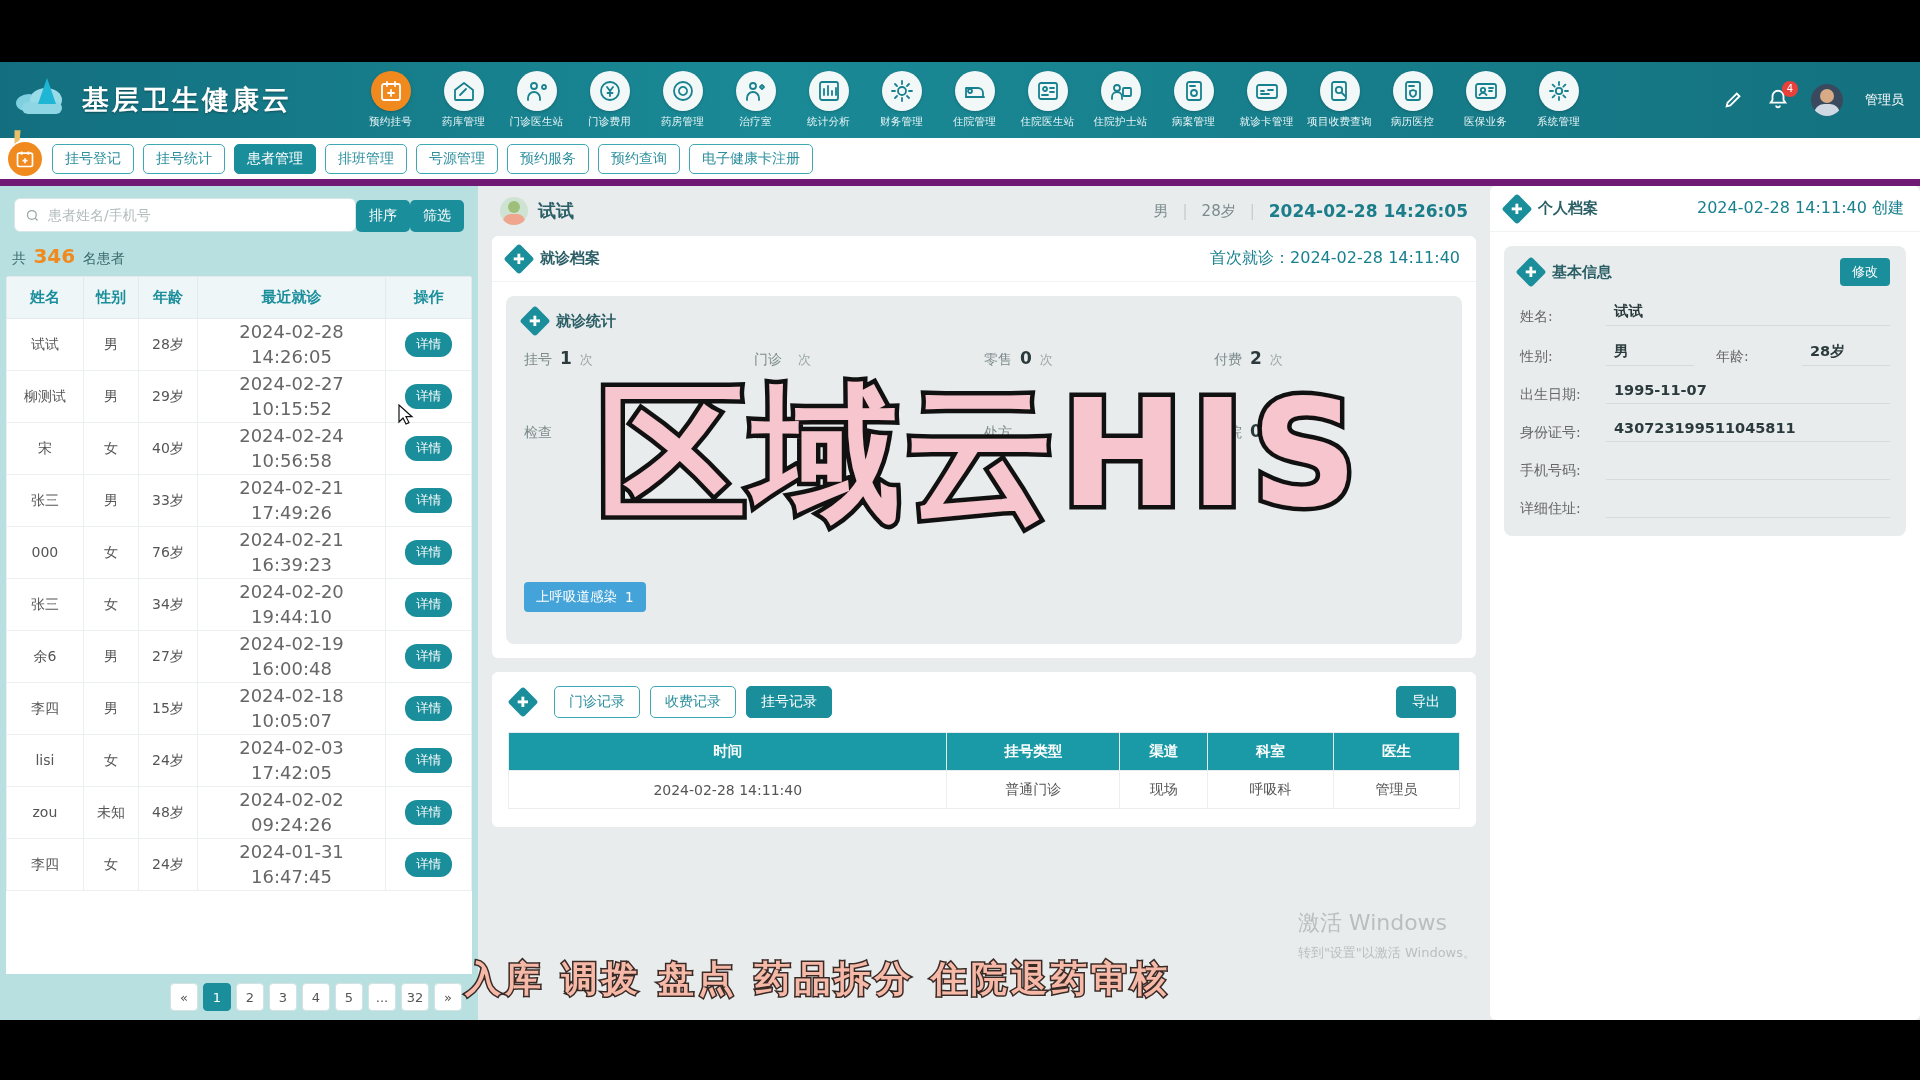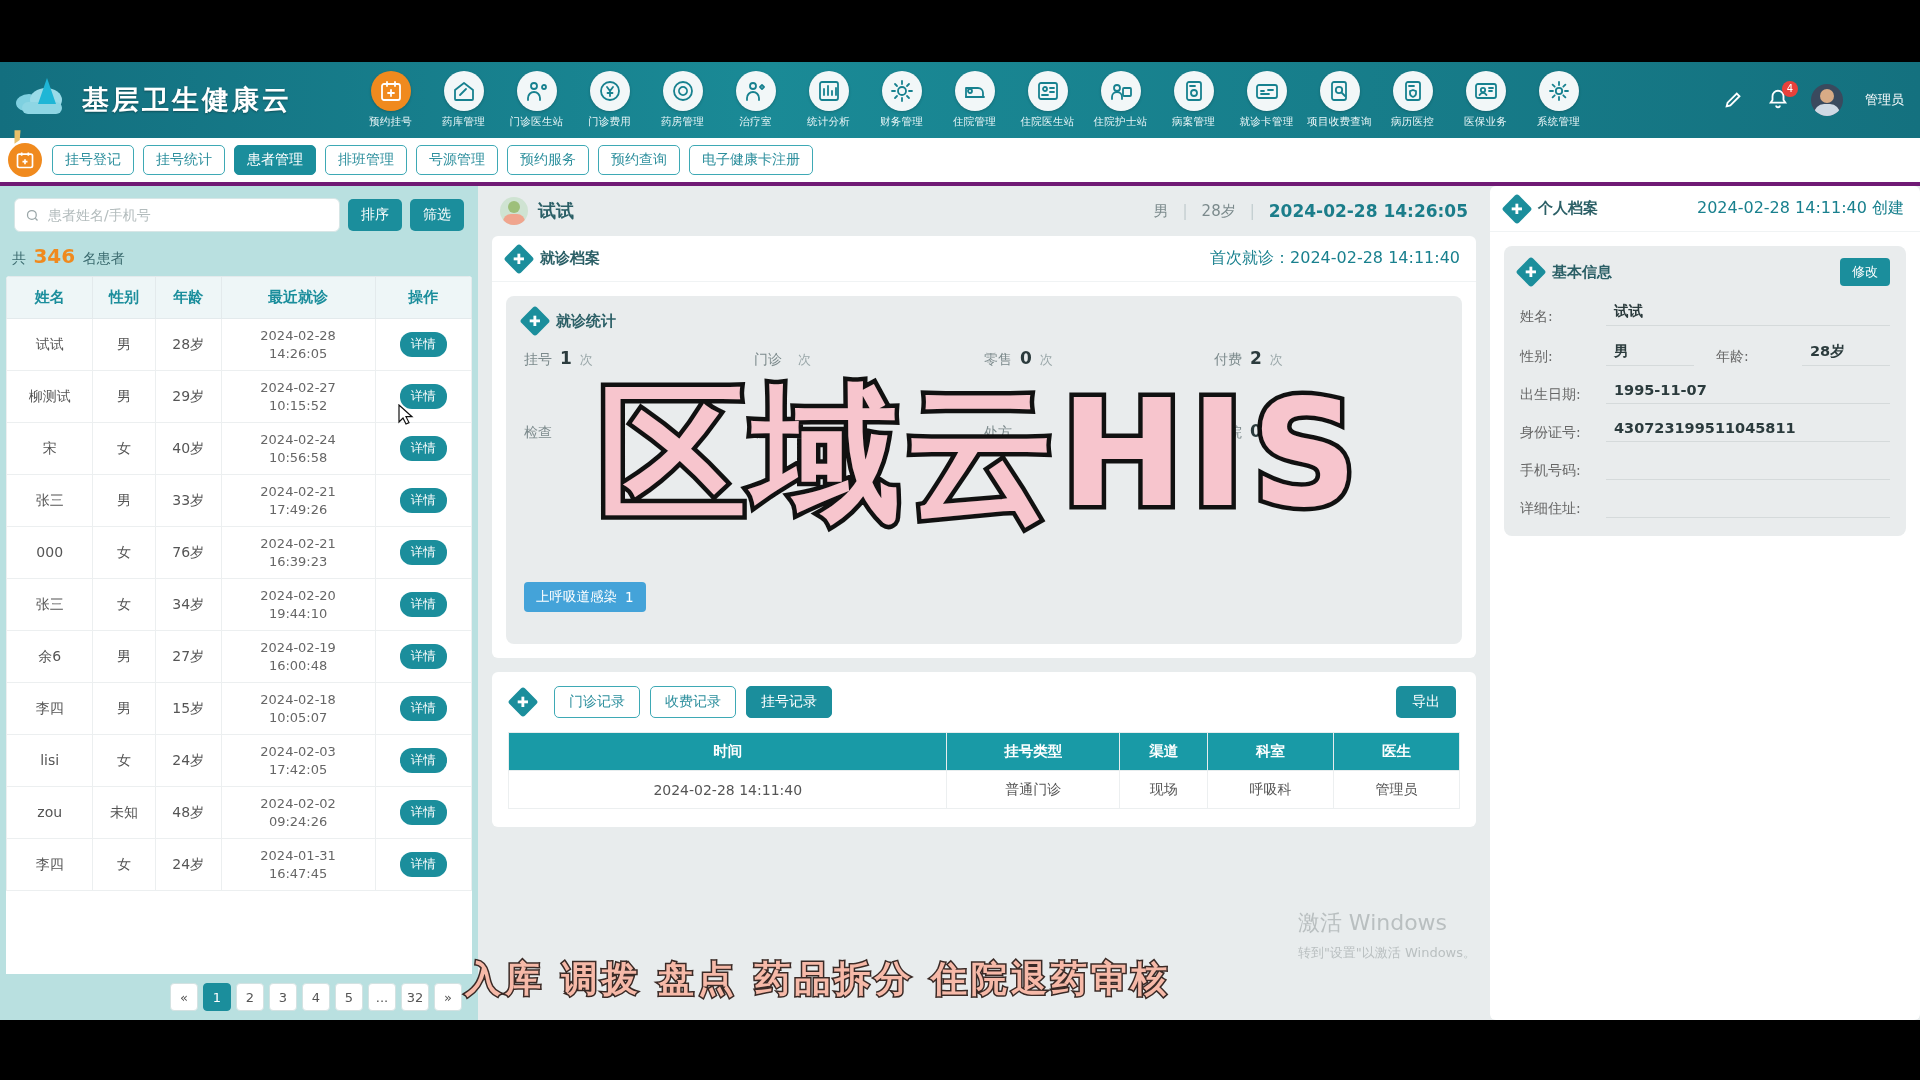--- a/index.html
+++ b/index.html
@@ -48,48 +48,48 @@
   .bell-wrap { position:relative; color:#fff; }
   .badge { position:absolute; top:-7px; right:-9px; background:#e8413b; color:#fff; font-size:10px;
            min-width:16px; height:16px; border-radius:8px; display:flex;align-items:center;justify-content:center; padding:0 4px;}
   .avatar { width:32px;height:32px;border-radius:50%;background:#3a4a5e; overflow:hidden; position:relative;}
   .avatar .head{position:absolute;left:9px;top:5px;width:14px;height:14px;border-radius:50%;background:#d8ab86;}
   .avatar .body{position:absolute;left:3px;top:20px;width:26px;height:16px;border-radius:10px 10px 0 0;background:#cfd9e4;}
   .username { color:#fff; font-size:13px; white-space:nowrap;}
 
   
   .subnav { height:48px; background:#fff; display:flex; align-items:center; padding-left:4px; position:relative;
-            border-bottom:4px solid #701a75;}
+            border-bottom:7px solid #701a75;}
   .sub-badge { width:34px;height:34px;border-radius:50%;background:#f08a1e;display:flex;align-items:center;justify-content:center;color:#fff;margin:0 10px 0 4px;}
   .sub-badge svg{width:20px;height:20px;}
   .tab { border:1px solid #3ea9b5; color:#2d8f9d; background:#fff; border-radius:5px; font-size:14px;
          padding:5px 12px; margin-right:9px; cursor:pointer; white-space:nowrap;}
   .tab.active { background:#1b8e9c; color:#fff; border-color:#1b8e9c;}
   .flag-icon { position:absolute; left:10px; top:-10px; width:18px;height:18px;}
 
   
   .content { display:flex; height:834px; }
 
   
   .left { width:478px; flex:0 0 478px; background:#b9e0e0; display:flex; flex-direction:column; }
-  .left-search { padding:12px 14px 6px 14px; display:flex; align-items:center; gap:8px;}
+  .left-search { padding:12px 14px 6px 14px; display:flex; align-items:flex-end; }
   .searchbox { flex:1; height:34px; background:#fff; border-radius:6px; display:flex; align-items:center; padding:0 10px; border:1px solid #d7e6e6;}
   .searchbox svg { width:15px;height:15px;color:#9aa6a8;}
   .searchbox input { border:none; outline:none; flex:1; margin-left:8px; font-size:14px; color:#555;
                      font-family:"DejaVu Sans","Liberation Sans",sans-serif; background:transparent;}
   .searchbox input::placeholder{color:#b3bcbd;}
   .btn-teal { background:#1b8e9c; color:#fff; border:none; border-radius:5px; font-size:14px; padding:7px 13px; cursor:pointer;
               font-family:"DejaVu Sans","Liberation Sans",sans-serif;}
   .count-line { padding:6px 0 8px 12px; font-size:14px; color:#3b6b6f; }
   .count-line b { color:#f08a1e; font-size:20px; font-weight:bold; margin:0 3px;}
   .table-wrap { margin:0 6px; background:#fff; border-radius:4px 4px 0 0; overflow:hidden; flex:1;}
   table.ptable { width:100%; border-collapse:collapse; font-size:14px;}
   table.ptable th { background:#eef6f7; color:#1b8e9c; font-weight:bold; height:42px; border:1px solid #e3eaec; font-size:15px;}
   table.ptable td { text-align:center; border:1px solid #eceff0; height:52px; color:#555; line-height:1.35;}
-  table.ptable td.datecell{ font-size:13px; color:#666;}
+  table.ptable td.datecell{ font-size:18px; color:#666;}
   .detail-btn { background:#1b8e9c; color:#fff; border:none; border-radius:12px; font-size:12.5px; padding:4px 11px; cursor:pointer;
                 font-family:"DejaVu Sans","Liberation Sans",sans-serif;}
   .pager { height:46px; display:flex; align-items:center; justify-content:flex-end; gap:5px; padding-right:16px; background:#b9e0e0;}
   .pg { min-width:28px;height:28px;border:1px solid #d4e2e2; background:#fff;border-radius:4px; font-size:13px; color:#555;
         display:flex;align-items:center;justify-content:center; cursor:pointer;}
   .pg.active{ background:#1b8e9c;color:#fff;border-color:#1b8e9c;}
 
   
   .center { flex:1; background:#e8eced; display:flex; flex-direction:column; overflow:hidden;}
   .center-head { height:50px; background:#e8eced; display:flex; align-items:center; padding:0 22px; }

